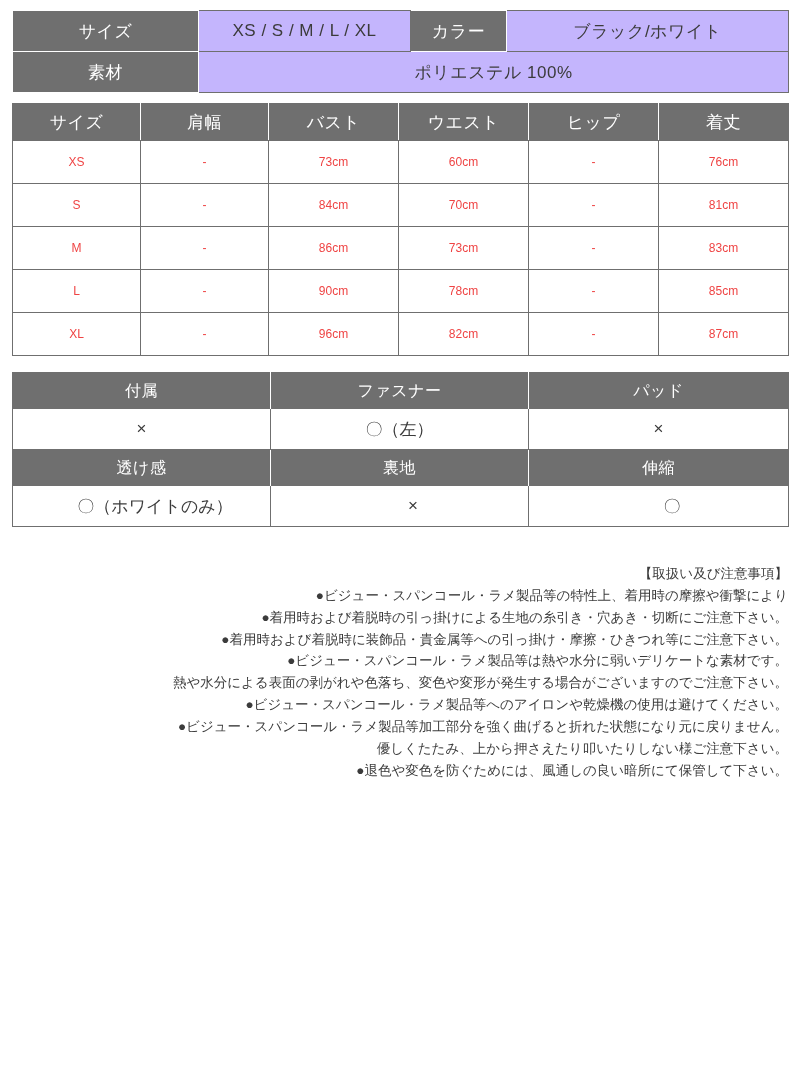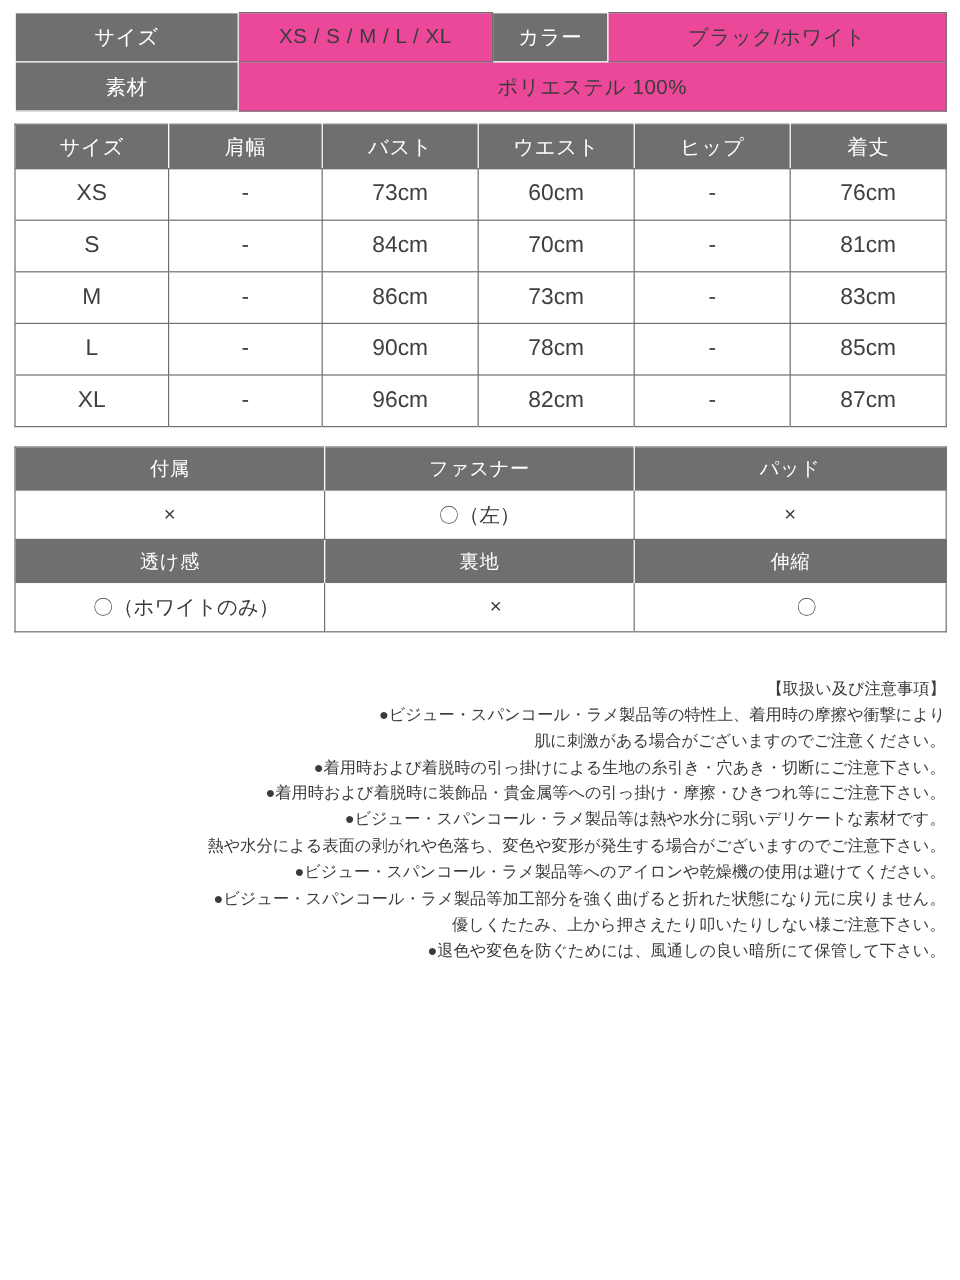--- a/index.html
+++ b/index.html
@@ -36,21 +36,21 @@
     vertical-align: middle;
     font-size: 17px;
     letter-spacing: 0.5px;
   }
   .spec-table .hd {
     background: #6f6f6f;
     color: #ffffff;
     font-weight: normal;
   }
   .spec-table .val {
-    background: #ec4899;
+    background: #c4b5fd;
     color: #3b3b3b;
     border: 1px solid #6f6f6f;
   }
 
   
   .size-table {
     margin-top: 10px;
     border: 1px solid #6f6f6f;
   }
   .size-table th {
@@ -61,22 +61,22 @@
     height: 34px;
     border-right: 1px solid #ffffff;
     border-bottom: 1px solid #6f6f6f;
     letter-spacing: 0.5px;
   }
   .size-table th:last-child { border-right: 1px solid #6f6f6f; }
   .size-table td {
     text-align: center;
     vertical-align: middle;
     height: 40px;
-    font-size: 19px;
-    color: #404040;
+    font-size: 12px;
+    color: #ef4444;
     border-right: 1px solid #6f6f6f;
     border-bottom: 1px solid #6f6f6f;
   }
   .size-table td:last-child { border-right: none; }
   .size-table tr:last-child td { border-bottom: none; }
 
   
   .attr-table {
     margin-top: 16px;
     border: 1px solid #6f6f6f;
@@ -229,21 +229,20 @@
         <td>〇（ホワイトのみ）</td>
         <td>×</td>
         <td>〇</td>
       </tr>
     </tbody>
   </table>
 
   <div class="notes">
     <div class="note-line">【取扱い及び注意事項】</div>
     <div class="note-line">●ビジュー・スパンコール・ラメ製品等の特性上、着用時の摩擦や衝撃により</div>
-    <div class="note-line">肌に刺激がある場合がございますのでご注意ください。</div>
     <div class="note-line">●着用時および着脱時の引っ掛けによる生地の糸引き・穴あき・切断にご注意下さい。</div>
     <div class="note-line">●着用時および着脱時に装飾品・貴金属等への引っ掛け・摩擦・ひきつれ等にご注意下さい。</div>
     <div class="note-line">●ビジュー・スパンコール・ラメ製品等は熱や水分に弱いデリケートな素材です。</div>
     <div class="note-line">熱や水分による表面の剥がれや色落ち、変色や変形が発生する場合がございますのでご注意下さい。</div>
     <div class="note-line">●ビジュー・スパンコール・ラメ製品等へのアイロンや乾燥機の使用は避けてください。</div>
     <div class="note-line">●ビジュー・スパンコール・ラメ製品等加工部分を強く曲げると折れた状態になり元に戻りません。</div>
     <div class="note-line">優しくたたみ、上から押さえたり叩いたりしない様ご注意下さい。</div>
     <div class="note-line">●退色や変色を防ぐためには、風通しの良い暗所にて保管して下さい。</div>
   </div>
 

